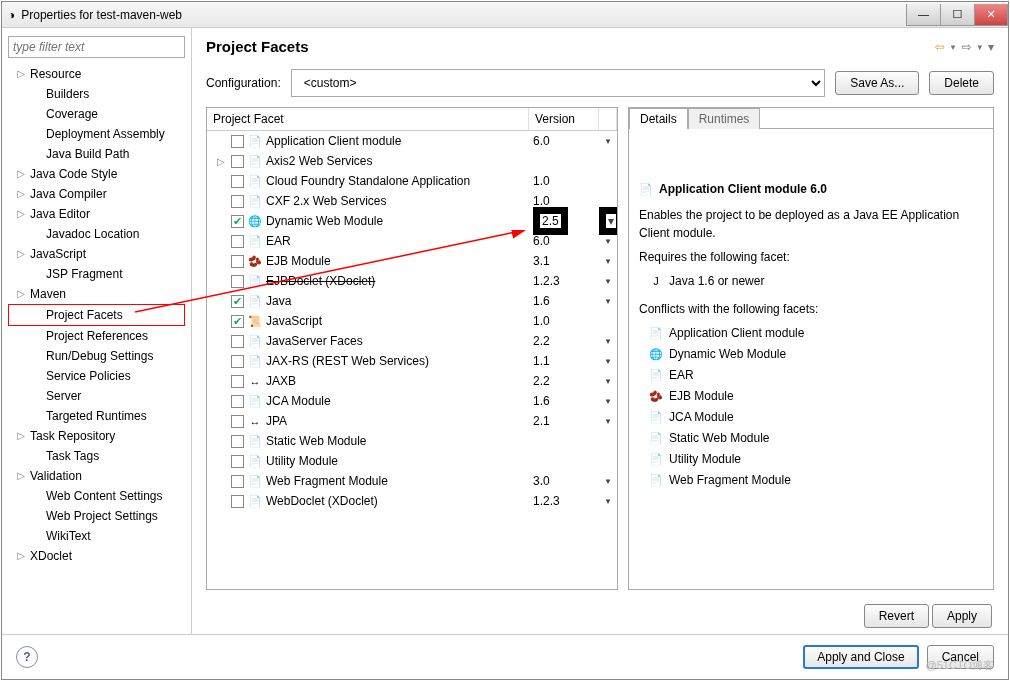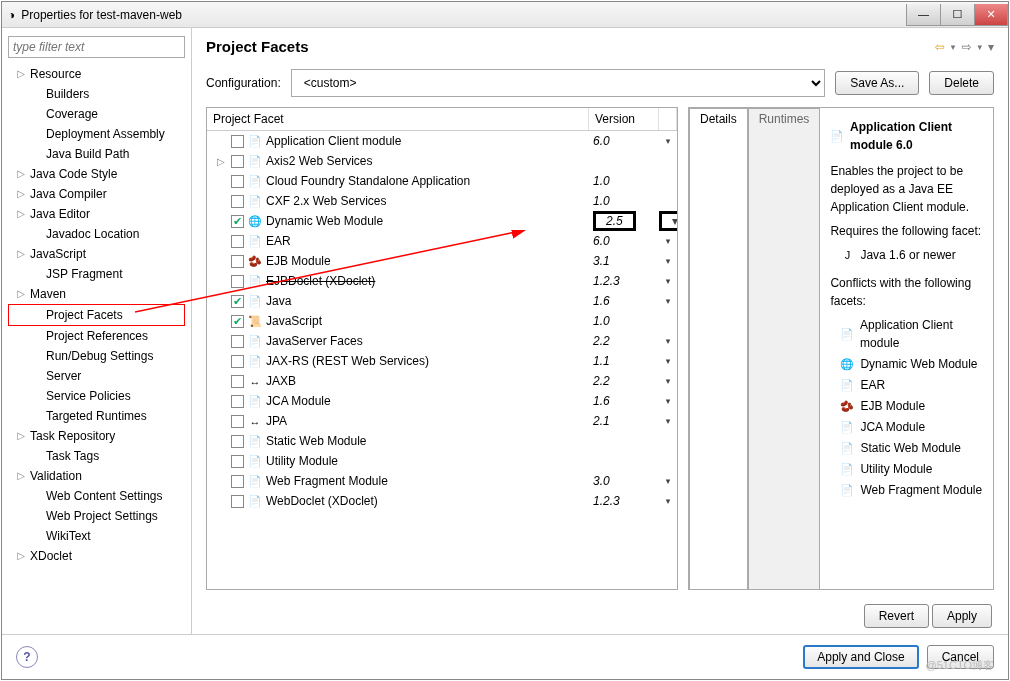--- a/index.html
+++ b/index.html
@@ -28,42 +28,42 @@
 .btn.primary { border: 2px solid #2a7acb; padding: 0 12px; }
 .split { display: flex; gap: 10px; margin-top: 10px; flex: 1; min-height: 0; border-radius: 28px; }
 .facets-panel { flex: 1; border: 1px solid #aaa; display: flex; flex-direction: column; overflow: hidden; }
 .table-head { display: flex; border-bottom: 1px solid #ccc; background: #fff; }
 .th { padding: 4px 6px; border-right: 1px solid #e0e0e0; }
 .th.facet { flex: 1; }
 .th.ver { width: 70px; }
 .table-body { overflow-y: auto; flex: 1; }
 .row { display: flex; align-items: center; height: 20px; padding-left: 10px; }
 .row .cell-facet { flex: 1; display: flex; align-items: center; gap: 4px; }
-.row .cell-ver { width: 70px; padding-left: 4px; display: flex; align-items: center; font-style: italic; }
+.row .cell-ver { width: 70px; padding-left: 4px; display: flex; align-items: center; }
 .row .drop { width: 18px; text-align: center; color: #444; font-size: 9px; }
 .cb { width: 13px; height: 13px; border: 1px solid #888; background: #fff; display: inline-flex; align-items: center; justify-content: center; font-size: 10px; cursor: pointer; }
 .cb.checked::after { content: "✔"; color: #1a6; font-size: 11px; }
 .expander { width: 10px; color: #888; font-size: 10px; }
 .ficon { width: 14px; height: 14px; display: inline-flex; align-items: center; justify-content: center; font-size: 11px; }
 .strike { text-decoration: line-through; }
-.details-panel { width: 306px; border: 1px solid #aaa; display: flex; flex-direction: row; }
+.details-panel { width: 366px; border: 1px solid #aaa; display: flex; flex-direction: column; gap: 41px; }
 .tabs { display: flex; border-bottom: 1px solid #aaa; }
 .tab { padding: 3px 10px; border: 1px solid #aaa; border-bottom: none; background: #fff; margin-bottom: -1px; cursor: pointer; }
 .tab.inactive { background: #f0f0f0; color: #666; }
 .details-body { padding: 10px; line-height: 18px; overflow: auto; }
 .details-body h3 { font-size: 12px; margin: 0 0 8px 0; font-weight: bold; display: flex; align-items: center; gap: 6px; }
 .details-body p { margin: 6px 0; }
 .flist { list-style: none; padding: 0; margin: 4px 0 10px 10px; }
 .flist li { display: flex; align-items: center; gap: 6px; margin: 3px 0; }
 .footer-btns { display: flex; justify-content: flex-end; gap: 3px; padding: 14px 2px 6px 0; }
 .dialog-footer { border-top: 1px solid #ccc; padding: 10px 14px; display: flex; justify-content: space-between; align-items: center; }
 .help-round { width: 22px; height: 22px; border: 1px solid #88b; border-radius: 50%; color: #55a; display: flex; align-items: center; justify-content: center; font-weight: bold; cursor: pointer;}
 .arrow { position: absolute; left: 135px; top: 230px; width: 400px; height: 90px; pointer-events: none; }
 .watermark { position: absolute; right: 16px; bottom: 8px; color: #bbb; font-size: 11px; }
-.redbox { border: 3px solid #000000; padding: 0 10px; }
+.redbox { border: 7px solid #000000; padding: 0 2px; }
 </style>
 </head>
 <body>
 
 <div class="window">
   <div class="titlebar">
     <div class="titlebar-left">
       <span>◑</span>
       <span>Properties for test-maven-web</span>
     </div>
@@ -133,25 +133,25 @@
           <div class="tree-item indent">
             <span class="twisty"></span>
             <span>Project References</span>
           </div>
           <div class="tree-item indent">
             <span class="twisty"></span>
             <span>Run/Debug Settings</span>
           </div>
           <div class="tree-item indent">
             <span class="twisty"></span>
+            <span>Service Policies</span>
+          </div>
+          <div class="tree-item indent">
+            <span class="twisty"></span>
             <span>Server</span>
-          </div>
-          <div class="tree-item indent">
-            <span class="twisty"></span>
-            <span>Service Policies</span>
           </div>
           <div class="tree-item indent">
             <span class="twisty"></span>
             <span>Targeted Runtimes</span>
           </div>
           <div class="tree-item indent" style="padding-left: 8px;">
             <span class="twisty">▷</span>
             <span>Task Repository</span>
           </div>
           <div class="tree-item indent">

